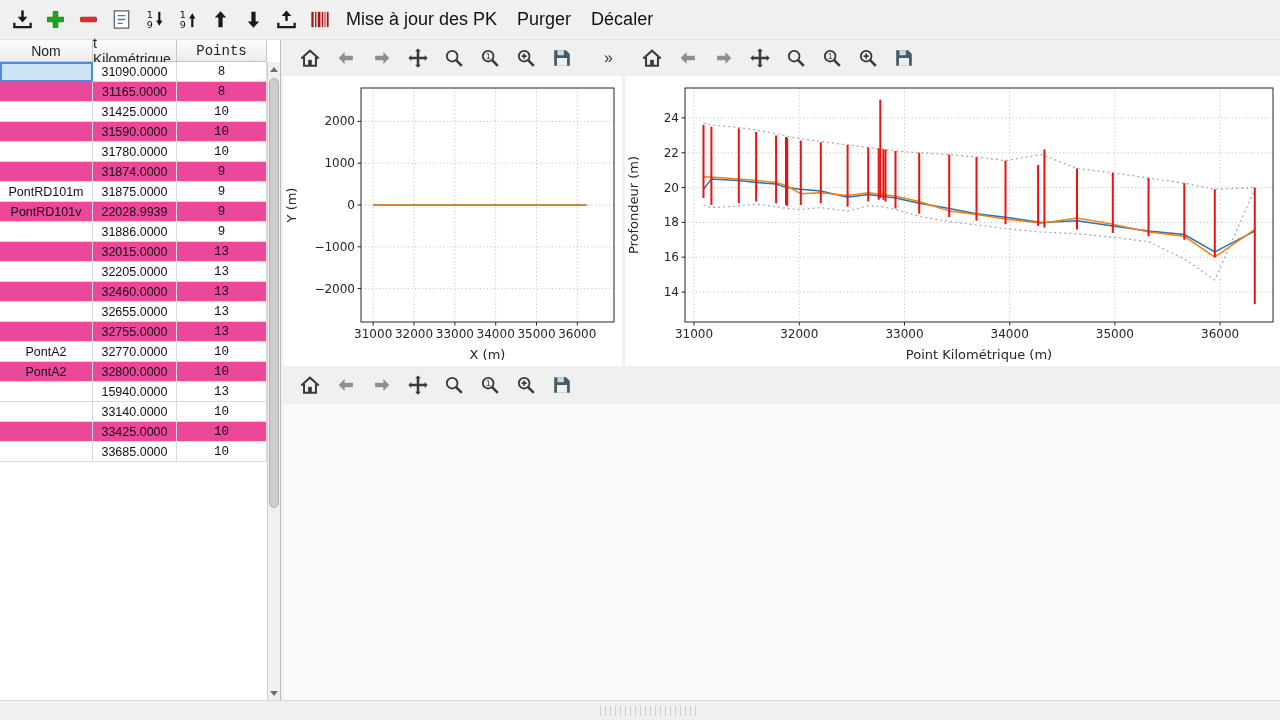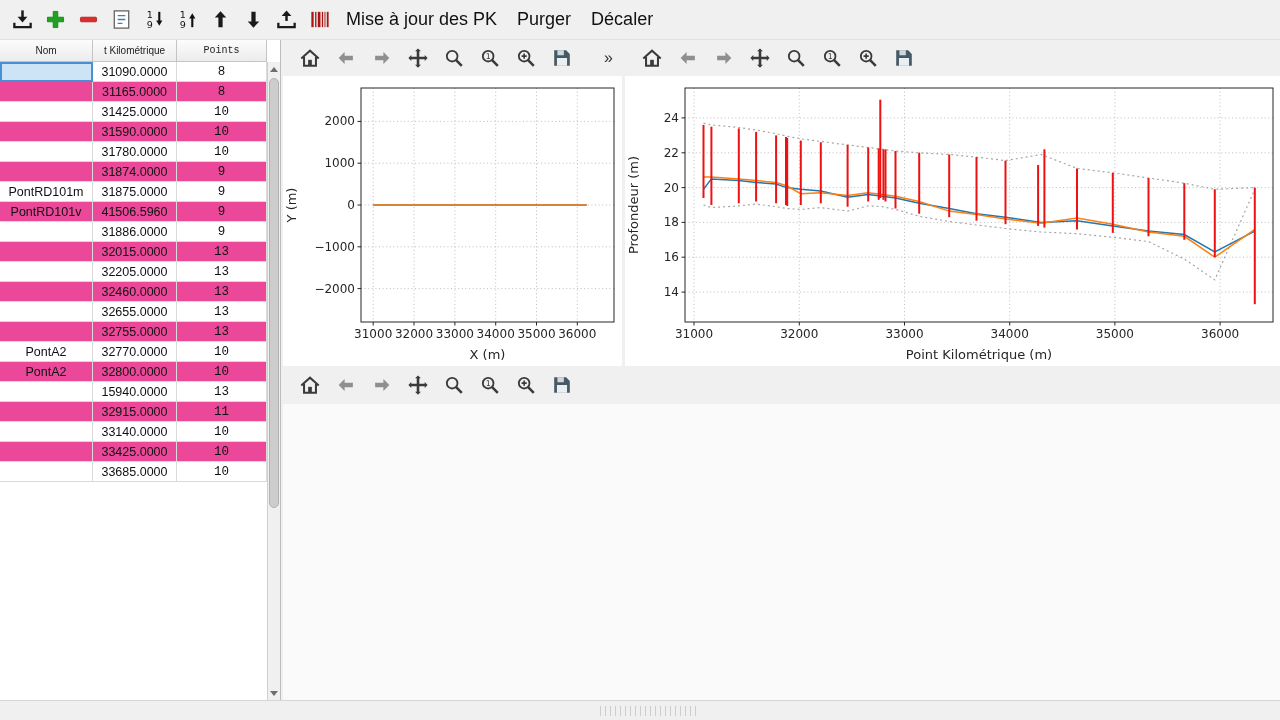--- a/index.html
+++ b/index.html
@@ -14,21 +14,21 @@
   .tbtn { width:33px; height:32px; display:flex; align-items:center; justify-content:center;
           border-radius:3px; flex:0 0 auto; }
   .tbtn svg { width:23px; height:23px; display:block; }
   .txtbtn { padding:5px 10px; font-size:18px; color:#111; border-radius:3px; flex:0 0 auto; }
   .txtbtn:first-of-type { margin-left:10px; }
 
   
   .table-panel { position:absolute; left:0; top:40px; width:281px; height:660px;
                  background:#fff; border-right:1px solid #bdbdbd; }
   .thead { display:flex; height:22px; }
-  .th { font-size:10px; color:#222; display:flex; align-items:center; justify-content:center;
+  .th { font-size:14px; color:#222; display:flex; align-items:center; justify-content:center;
         background:linear-gradient(#fcfcfc,#ececec);
         border-right:1px solid #c4c4c4; border-bottom:1px solid #c4c4c4; }
   .col-nom { width:93px; } .col-pk { width:84px; } .col-pts { width:90px;font-family:Liberation Mono, monospace; }
   .tbody { position:absolute; left:0; top:22px; width:268px; height:638px; overflow:hidden; background:#fff; }
   .trow { display:flex; height:20px; background:#fff; }
   .trow.alt { background:#ec4899; }
   .td { font-size:12.5px; color:#111; display:flex; align-items:center; justify-content:center;
         border-right:1px solid #dadada; border-bottom:1px solid #dadada; overflow:hidden; white-space:nowrap; }
   .cell-selected { background:#cde4f6; outline:2px solid #4a8fd3; outline-offset:-2px; }
 
@@ -183,21 +183,21 @@
           <div class="td col-pk">31874.0000</div>
           <div class="td col-pts">9</div>
         </div>
         <div class="trow">
           <div class="td col-nom">PontRD101m</div>
           <div class="td col-pk">31875.0000</div>
           <div class="td col-pts">9</div>
         </div>
         <div class="trow alt">
           <div class="td col-nom">PontRD101v</div>
-          <div class="td col-pk">41506.5960</div>
+          <div class="td col-pk">22028.9939</div>
           <div class="td col-pts">9</div>
         </div>
         <div class="trow">
           <div class="td col-nom"></div>
           <div class="td col-pk">31886.0000</div>
           <div class="td col-pts">9</div>
         </div>
         <div class="trow alt">
           <div class="td col-nom"></div>
           <div class="td col-pk">32015.0000</div>
@@ -230,25 +230,20 @@
         </div>
         <div class="trow alt">
           <div class="td col-nom">PontA2</div>
           <div class="td col-pk">32800.0000</div>
           <div class="td col-pts">10</div>
         </div>
         <div class="trow">
           <div class="td col-nom"></div>
           <div class="td col-pk">15940.0000</div>
           <div class="td col-pts">13</div>
-        </div>
-        <div class="trow alt">
-          <div class="td col-nom"></div>
-          <div class="td col-pk">32915.0000</div>
-          <div class="td col-pts">11</div>
         </div>
         <div class="trow">
           <div class="td col-nom"></div>
           <div class="td col-pk">33140.0000</div>
           <div class="td col-pts">10</div>
         </div>
         <div class="trow alt">
           <div class="td col-nom"></div>
           <div class="td col-pk">33425.0000</div>
           <div class="td col-pts">10</div>

